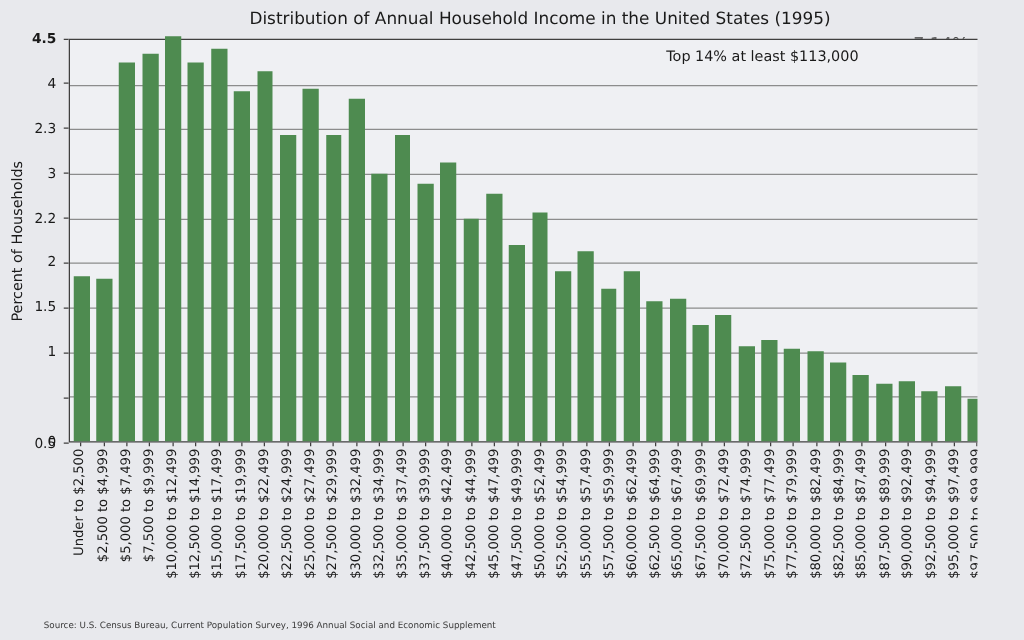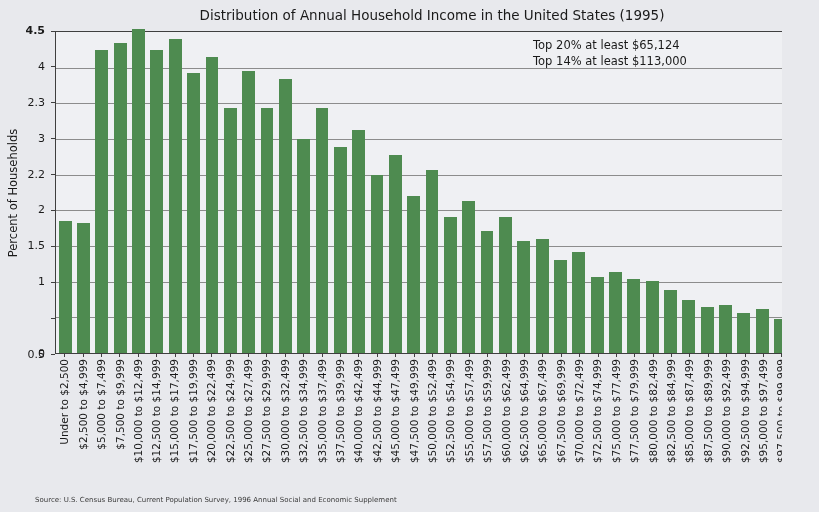--- a/index.html
+++ b/index.html
@@ -322,21 +322,20 @@
           <div class="bar" style="background: rgb(78, 139, 80); height: 10.4444%;"></div>
         </div>
         <div class="bar-slot">
           <div class="bar" style="background: rgb(78, 139, 80); height: calc(100% + 3px);"></div>
         </div>
       </div>
   </div>
 
   <div class="annotations">
     <div class="annotation-block">
-      <div>Top 20% at least $65,124</div>
       <div>Top 14% at least $113,000</div>
     </div>
   </div>
 
   <div class="x-labels">
       <div class="x-cell">
         <span>Under to $2,500</span>
       </div>
       <div class="x-cell">
         <span>$2,500 to $4,999</span>

